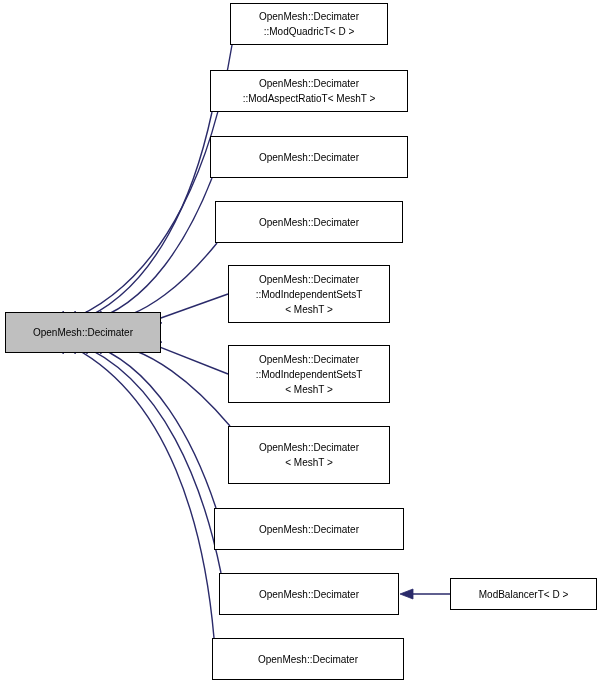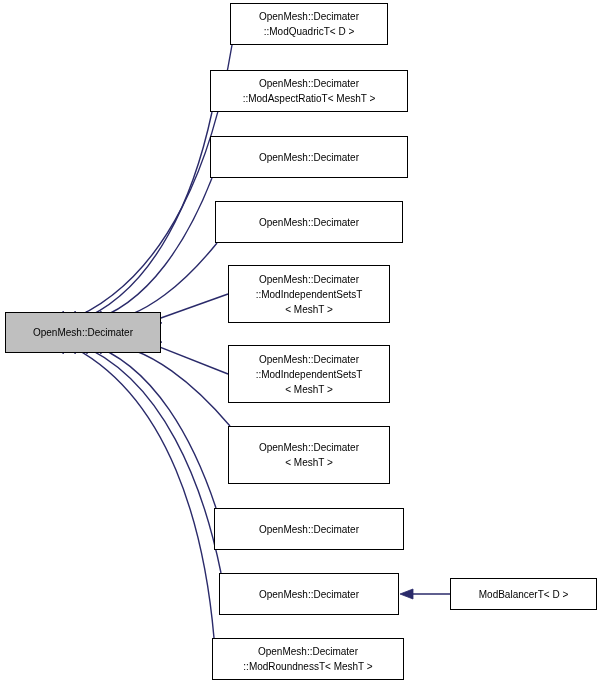--- a/index.html
+++ b/index.html
@@ -110,20 +110,19 @@
         <span class="line">&lt; MeshT &gt;</span>
       </div>
       <div class="node" style="left: 214px; top: 508px; width: 190px; height: 42px;">
         <span class="line">OpenMesh::Decimater</span>
       </div>
       <div class="node" style="left: 219px; top: 573px; width: 180px; height: 42px;">
         <span class="line">OpenMesh::Decimater</span>
       </div>
       <div class="node" style="left: 212px; top: 638px; width: 192px; height: 42px;">
         <span class="line">OpenMesh::Decimater</span>
-        <span class="line">::ModRoundnessT&lt; MeshT &gt;</span>
       </div>
       <div class="node" style="left: 450px; top: 578px; width: 147px; height: 32px;">
         <span class="line">ModBalancerT&lt; D &gt;</span>
       </div>
     </div>
 
 </div>
 
 </body></html>

